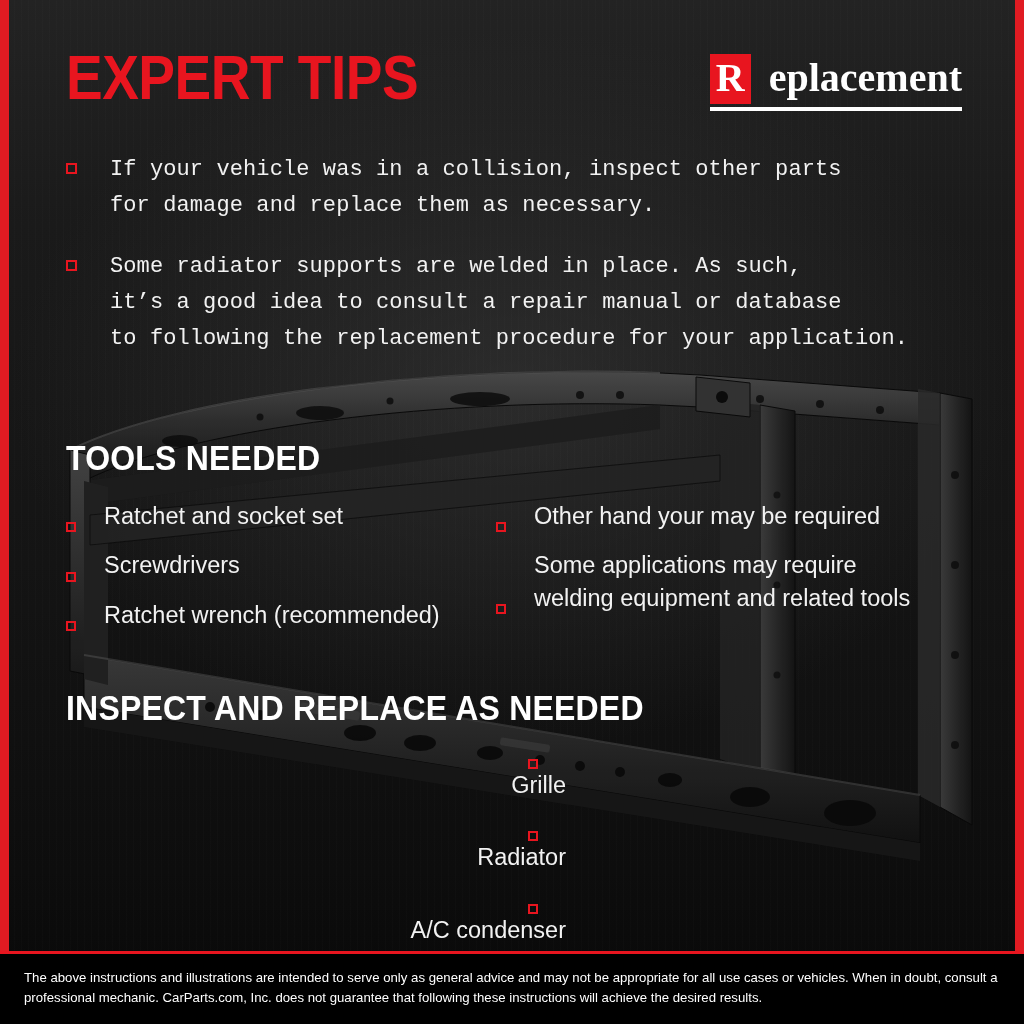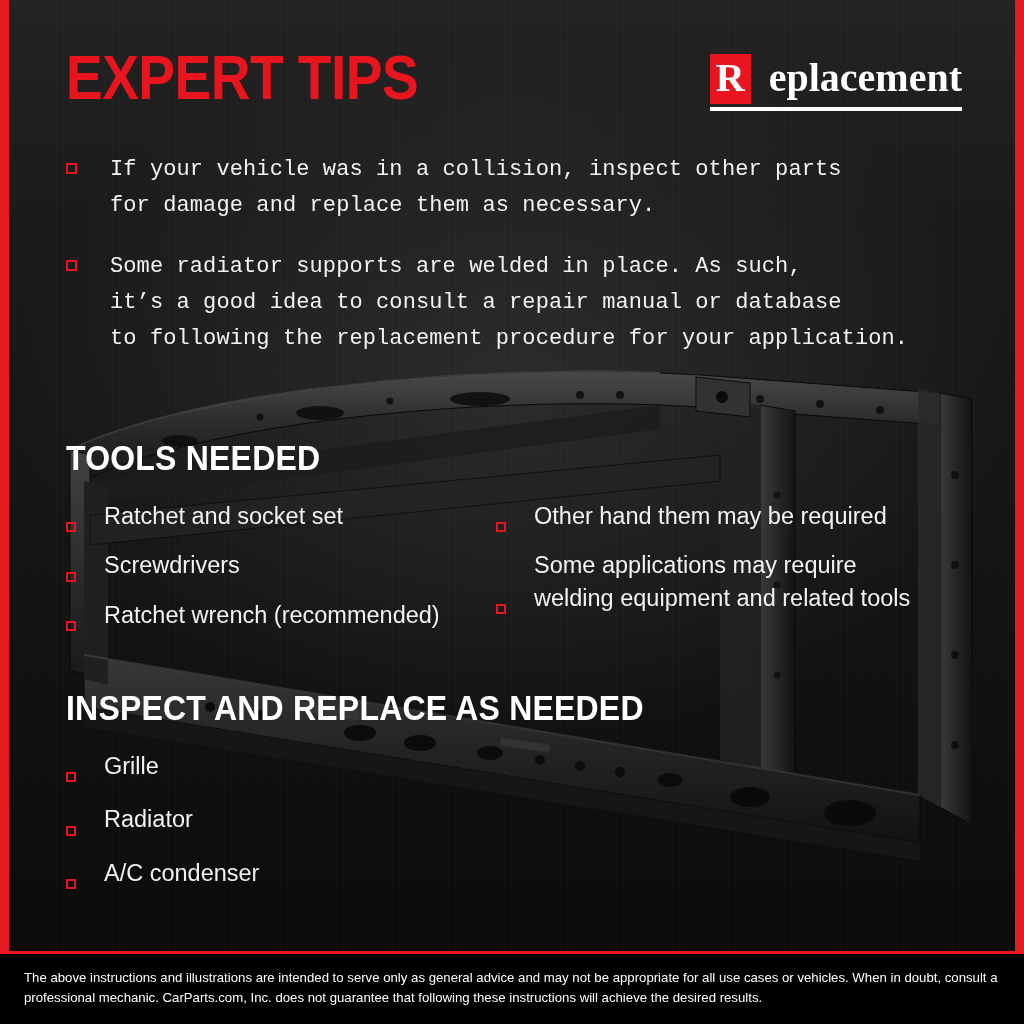--- a/index.html
+++ b/index.html
@@ -153,21 +153,21 @@
     font-size: 23.5px;
     line-height: 1.38;
     white-space: pre-line;
   }
 
   .inspect-list {
     position: absolute;
     left: 66px; top: 750px;
     width: 500px;
   }
-  .inspect-list .li { margin-bottom: 21px; }
+  .inspect-list .li { margin-bottom: 21px; flex-direction: column; }
 
   
   .footer {
     position: absolute;
     left: 0; bottom: 0;
     width: 1024px;
     background: #000000;
     border-top: 3px solid #e8151f;
     padding: 14px 26px 16px 24px;
     z-index: 7;
@@ -316,21 +316,21 @@
           <span class="li-text">Screwdrivers</span>
         </div>
         <div class="li">
           <span class="bullet"></span>
           <span class="li-text">Ratchet wrench (recommended)</span>
         </div>
       </div>
       <div class="col right">
         <div class="li">
           <span class="bullet"></span>
-          <span class="li-text">Other hand them may be required</span>
+          <span class="li-text">Other hand your may be required</span>
         </div>
         <div class="li">
           <span class="bullet"></span>
           <span class="li-text">Some applications may require
 welding equipment and related tools</span>
         </div>
       </div>
     </div>
 
     <div class="section-head" id="inspect-head">INSPECT AND REPLACE AS NEEDED</div>

